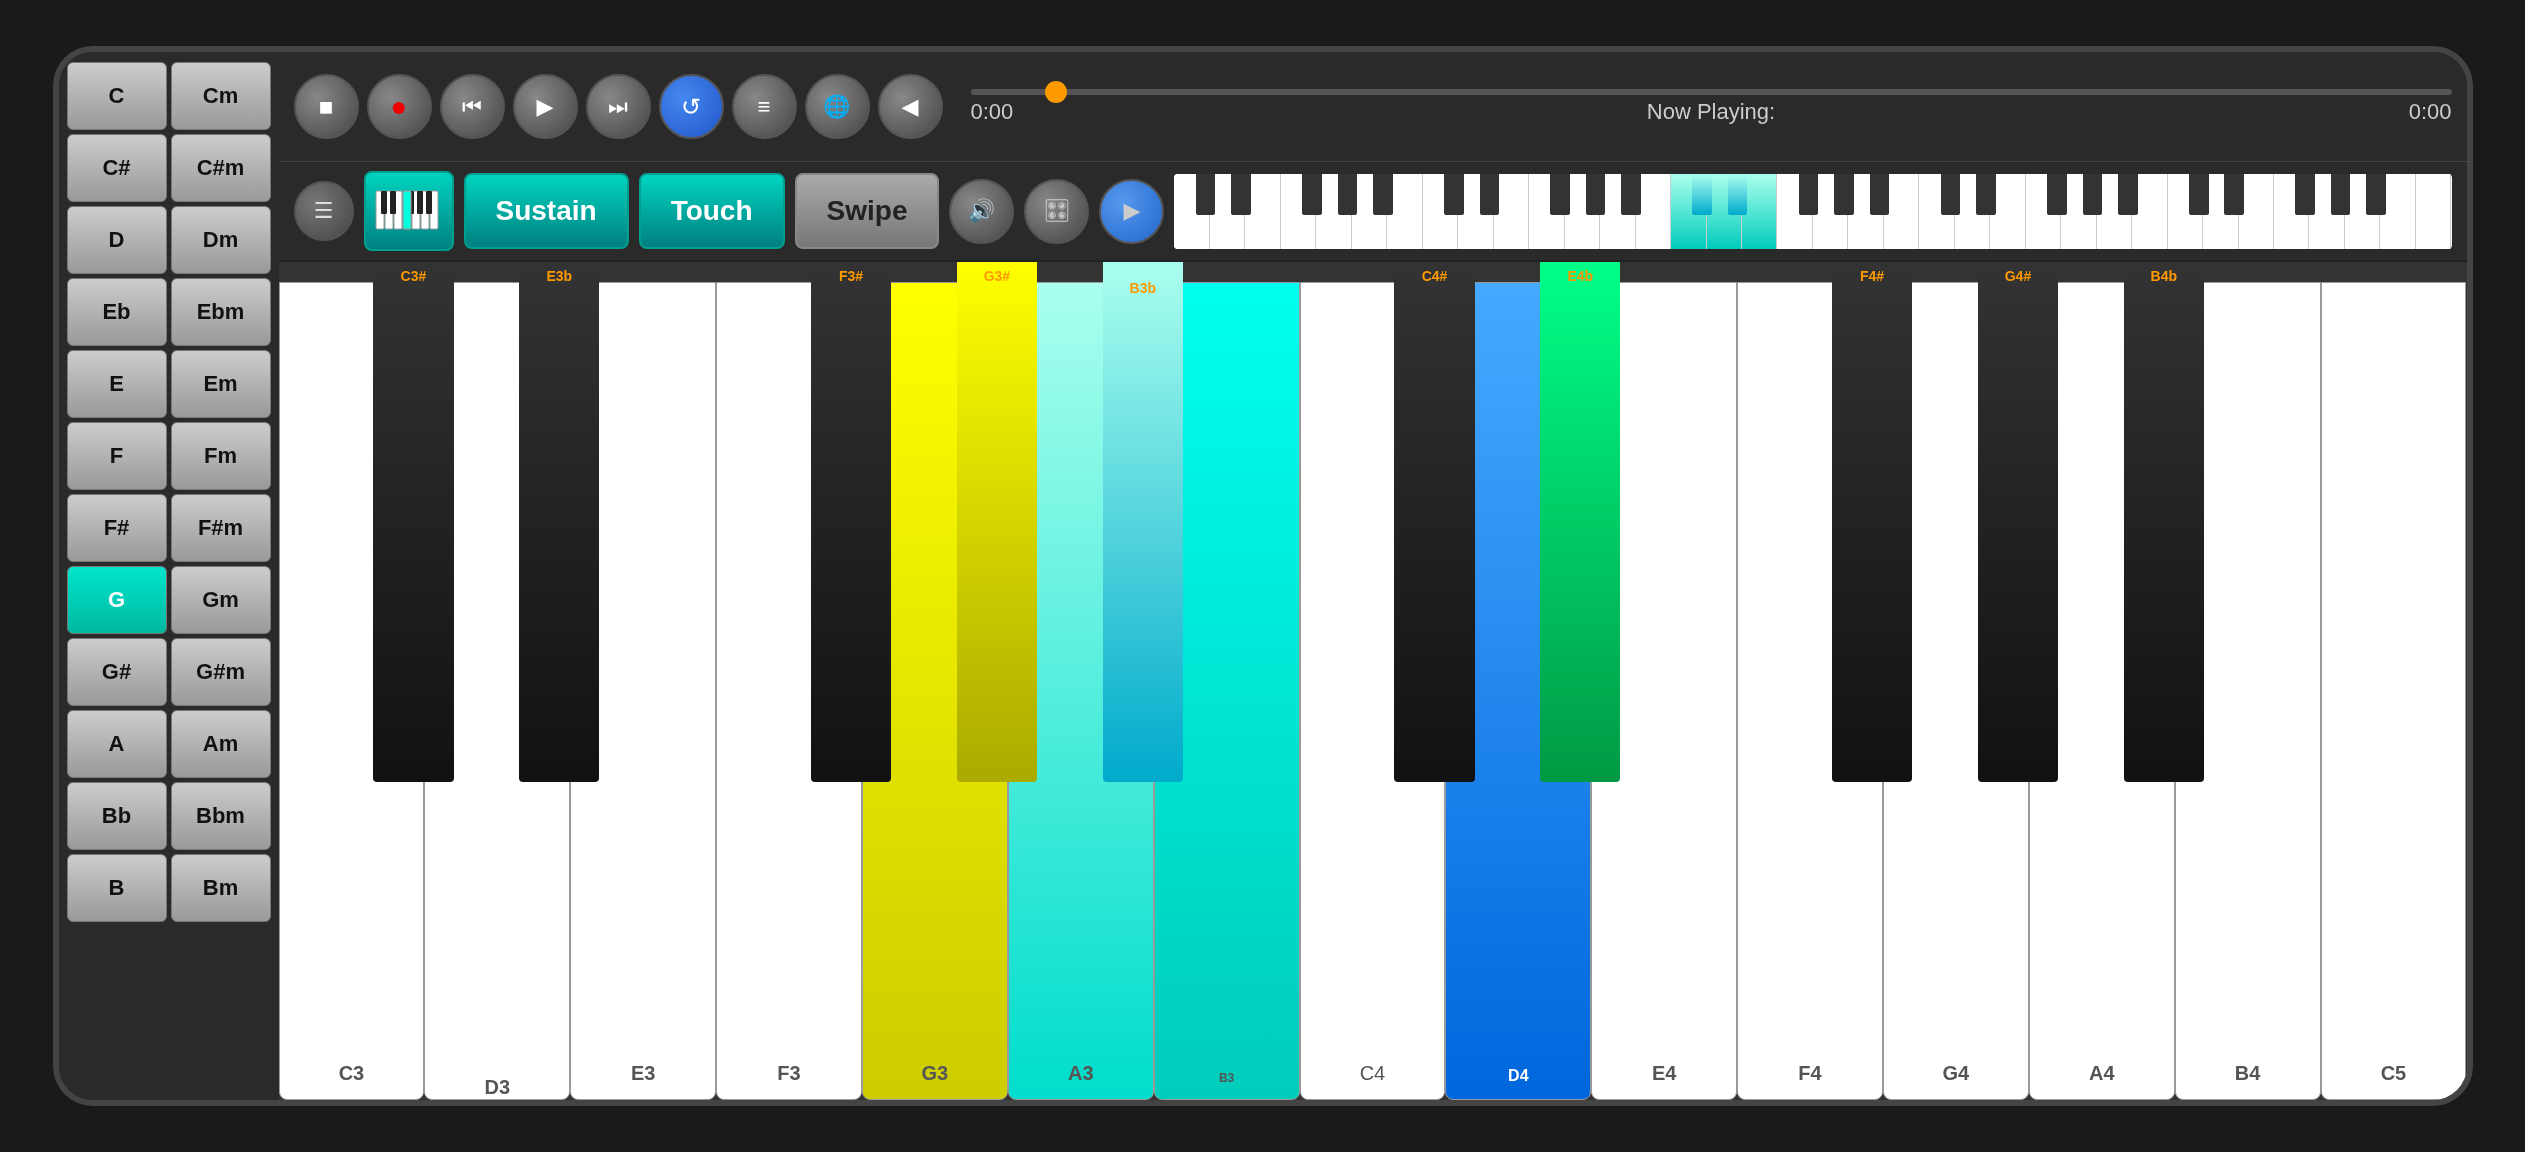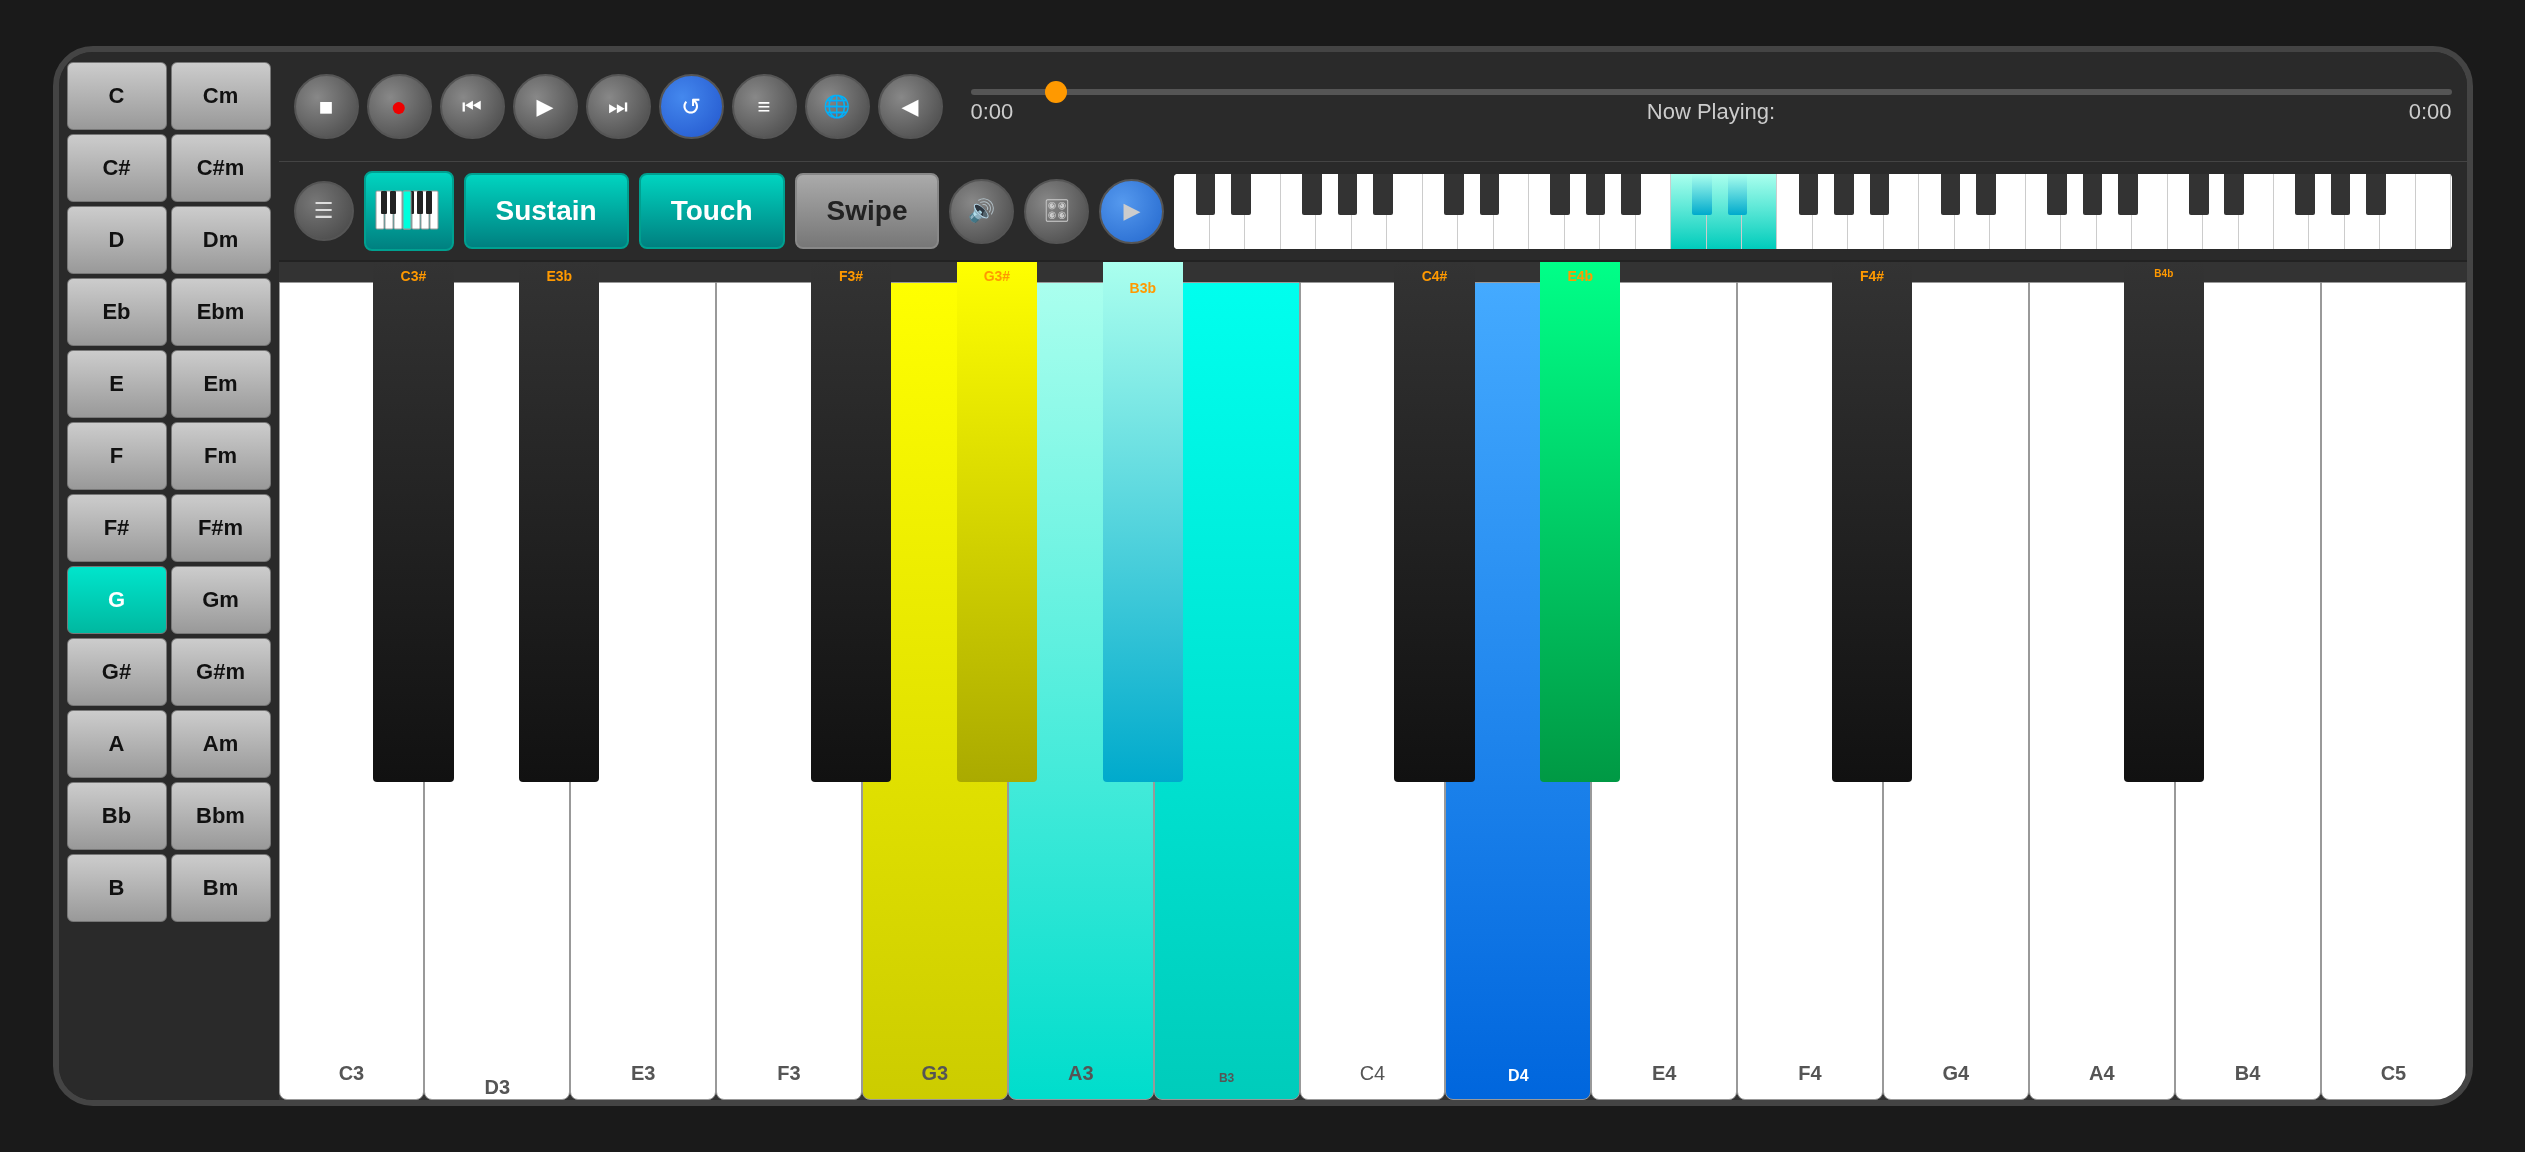--- a/index.html
+++ b/index.html
@@ -537,19 +537,22 @@
           </div>
           <div class="black-key" style="left: 51%; width: 3.66667%; height: 62%; background: linear-gradient(rgb(51, 51, 51) 0%, rgb(17, 17, 17) 100%); border-radius: 0px 0px 4px 4px; position: absolute; top: 0px; z-index: 5; cursor: pointer;">
             <span style="position: absolute; top: 6px; left: 0px; right: 0px; text-align: center; font-size: 14px; font-weight: bold; color: rgb(255, 153, 0);">C4#</span>
           </div>
           <div class="black-key" style="left: 57.6667%; width: 3.66667%; height: 62%; background: linear-gradient(rgb(0, 255, 136) 0%, rgb(0, 153, 68) 100%); border-radius: 0px 0px 4px 4px; position: absolute; top: 0px; z-index: 5; cursor: pointer;">
             <span style="position: absolute; top: 6px; left: 0px; right: 0px; text-align: center; font-size: 14px; font-weight: bold; color: rgb(255, 153, 0);">E4b</span>
           </div>
           <div class="black-key" style="left: 71%; width: 3.66667%; height: 62%; background: linear-gradient(rgb(51, 51, 51) 0%, rgb(17, 17, 17) 100%); border-radius: 0px 0px 4px 4px; position: absolute; top: 0px; z-index: 5; cursor: pointer;">
             <span style="position: absolute; top: 6px; left: 0px; right: 0px; text-align: center; font-size: 14px; font-weight: bold; color: rgb(255, 153, 0);">F4#</span>
           </div>
+          <div class="black-key" style="left: 77.6667%; width: 3.66667%; height: 62%; background: linear-gradient(rgb(51, 51, 51) 0%, rgb(17, 17, 17) 100%); border-radius: 0px 0px 4px 4px; position: absolute; top: 0px; z-index: 5; cursor: pointer;">
+            <span style="position: absolute; top: 6px; left: 0px; right: 0px; text-align: center; font-size: 14px; font-weight: bold; color: rgb(255, 153, 0);">G4#</span>
+          </div>
           <div class="black-key" style="left: 84.3333%; width: 3.66667%; height: 62%; background: linear-gradient(rgb(51, 51, 51) 0%, rgb(17, 17, 17) 100%); border-radius: 0px 0px 4px 4px; position: absolute; top: 0px; z-index: 5; cursor: pointer;">
-            <span style="position: absolute; top: 6px; left: 0px; right: 0px; text-align: center; font-size: 10px; font-weight: bold; color: rgb(255, 153, 0);">B4b</span>
+            <span style="position: absolute; top: 6px; left: 0px; right: 0px; text-align: center; font-size: 14px; font-weight: bold; color: rgb(255, 153, 0);">B4b</span>
           </div>
         </div>
     </div>
   </div>
 </div>
 
 </body></html>

